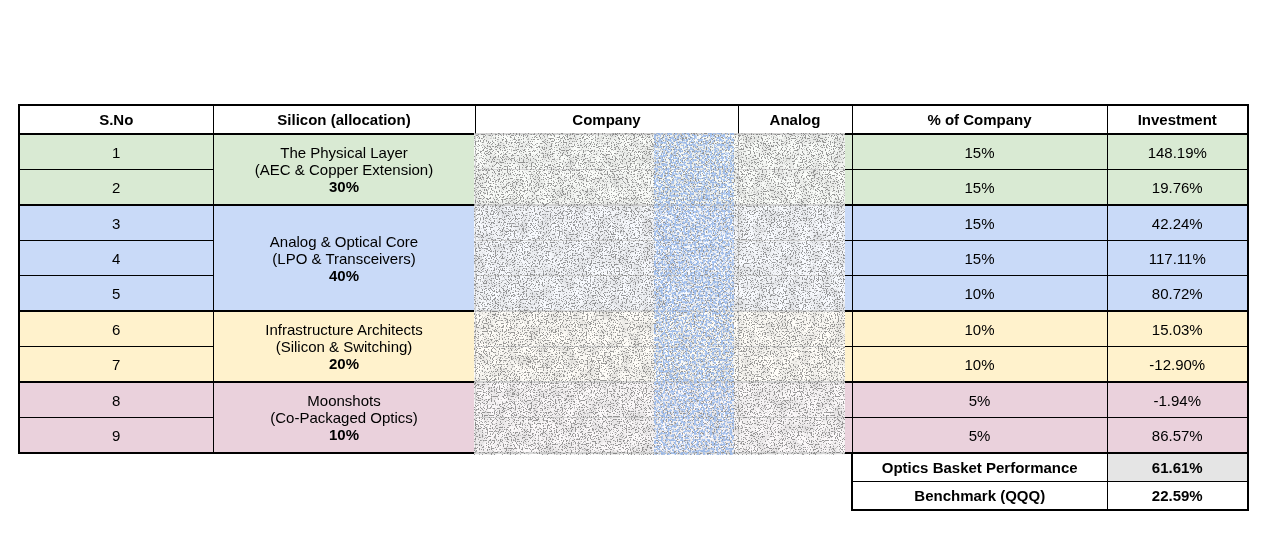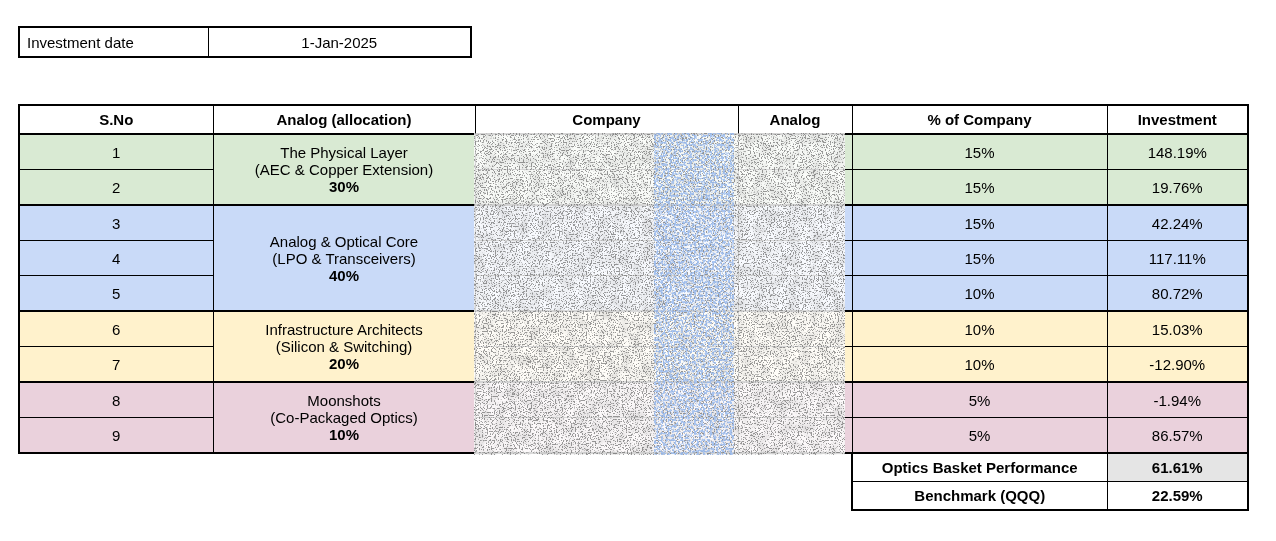--- a/index.html
+++ b/index.html
@@ -55,41 +55,37 @@
 <body>
 
 <div class="page">
 
   <table class="info-table">
     <colgroup>
         <col style="width:189px">
         <col style="width:263px">
       </colgroup>
     <tbody>
-        <tr>
-      <td class="lbl">Investment date</td>
-      <td class="val">1-Jan-2025</td>
-    </tr>
   </tbody>
     </table>
 
   <table class="main-table">
     <colgroup>
       <col style="width:194px">
         <col style="width:262px">
         <col style="width:263px">
       <col style="width:114px">
         <col style="width:255px">
         <col style="width:141px">
     </colgroup>
 
     <tbody>
         <tr>
       <th class="bl2">S.No</th>
-      <th>Analog (allocation)</th>
+      <th>Silicon (allocation)</th>
       <th>Company</th>
       <th>Analog</th>
       <th>% of Company</th>
       <th class="br2">Investment</th>
     </tr>
 
     <tr>
       <td class="g1 bl2">1</td>
       <td class="g1 seg" rowspan="2">
         <div>The Physical Layer</div>

